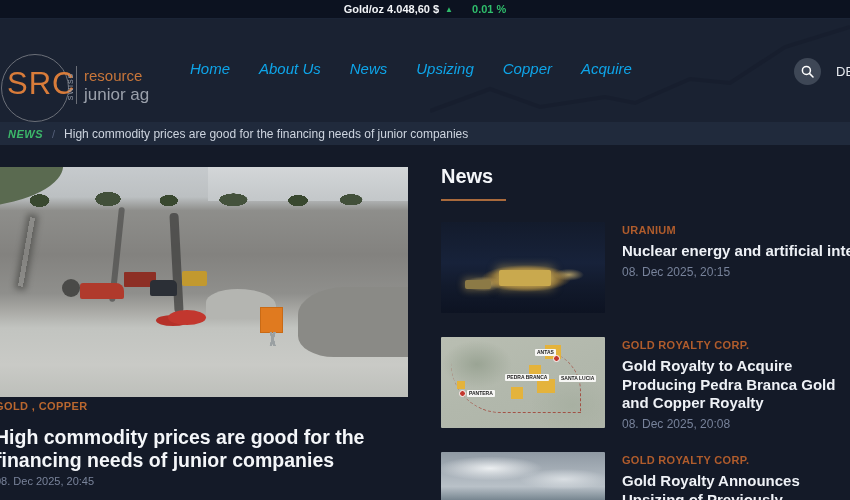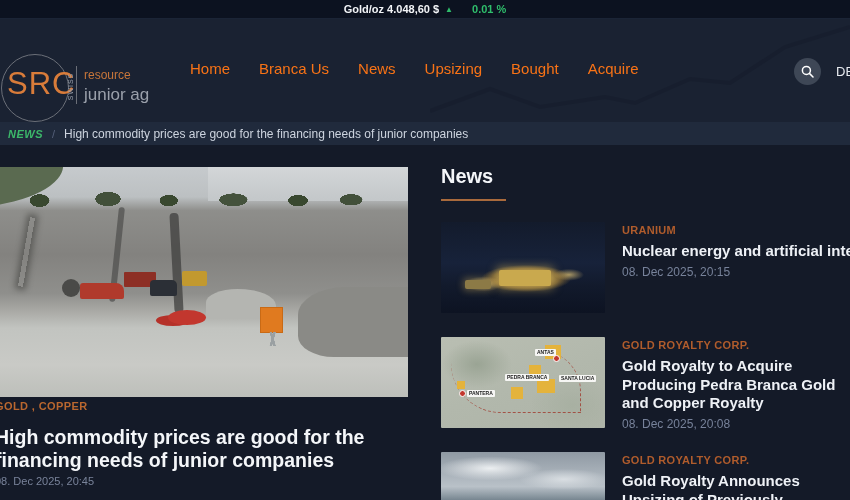--- a/index.html
+++ b/index.html
@@ -42,26 +42,26 @@
   .logo-swiss {
     position:absolute; left:52px; top:48px;
     font-size:7px; color:#9aa0ab; letter-spacing:1px;
     transform:rotate(-90deg); transform-origin:center;
     width:36px; text-align:center;
   }
   .logo-text {
     position:absolute; left:76px; top:31px; padding-left:7px;
     border-left:1px solid #6b6f78;
   }
-  .logo-text .l1 { font-size:12px; color:#c8763a; line-height:19px; }
+  .logo-text .l1 { font-size:15px; color:#c8763a; line-height:19px; }
   .logo-text .l2 { font-size:17px; color:#9aa0ab; line-height:19px; }
 
   .nav {
     position:absolute; left:190px; top:41px;
-    display:flex; gap:29px; font-size:15px; color:#f97316;
+    display:flex; gap:29px; font-size:15px; color:#0ea5e9;font-style:italic;
   }
   .nav .nav-item { cursor:pointer; white-space:nowrap; }
 
   .search-btn {
     position:absolute; left:794px; top:39px; width:27px; height:27px;
     border-radius:50%; background:#3e4756;
     display:flex; align-items:center; justify-content:center; cursor:pointer;
   }
   .lang { position:absolute; left:836px; top:45px; font-size:13px; color:#e7eaef; cursor:pointer; }
 
@@ -181,24 +181,24 @@
       <div class="logo-src">SRC</div>
       <div class="logo-swiss">SWISS</div>
       <div class="logo-text">
         <div class="l1">resource</div>
         <div class="l2">junior ag</div>
       </div>
     </div>
 
     <nav class="nav">
       <span class="nav-item">Home</span>
-      <span class="nav-item">Branca Us</span>
+      <span class="nav-item">About Us</span>
       <span class="nav-item">News</span>
       <span class="nav-item">Upsizing</span>
-      <span class="nav-item">Bought</span>
+      <span class="nav-item">Copper</span>
       <span class="nav-item">Acquire</span>
     </nav>
 
     <div class="search-btn">
       <svg width="13" height="13" viewBox="0 0 13 13">
         <circle cx="5.4" cy="5.4" r="4" fill="none" stroke="#ffffff" stroke-width="1.5"></circle>
         <line x1="8.4" y1="8.4" x2="12" y2="12" stroke="#ffffff" stroke-width="1.5" stroke-linecap="round"></line>
       </svg>
     </div>
     <div class="lang">DE</div>

